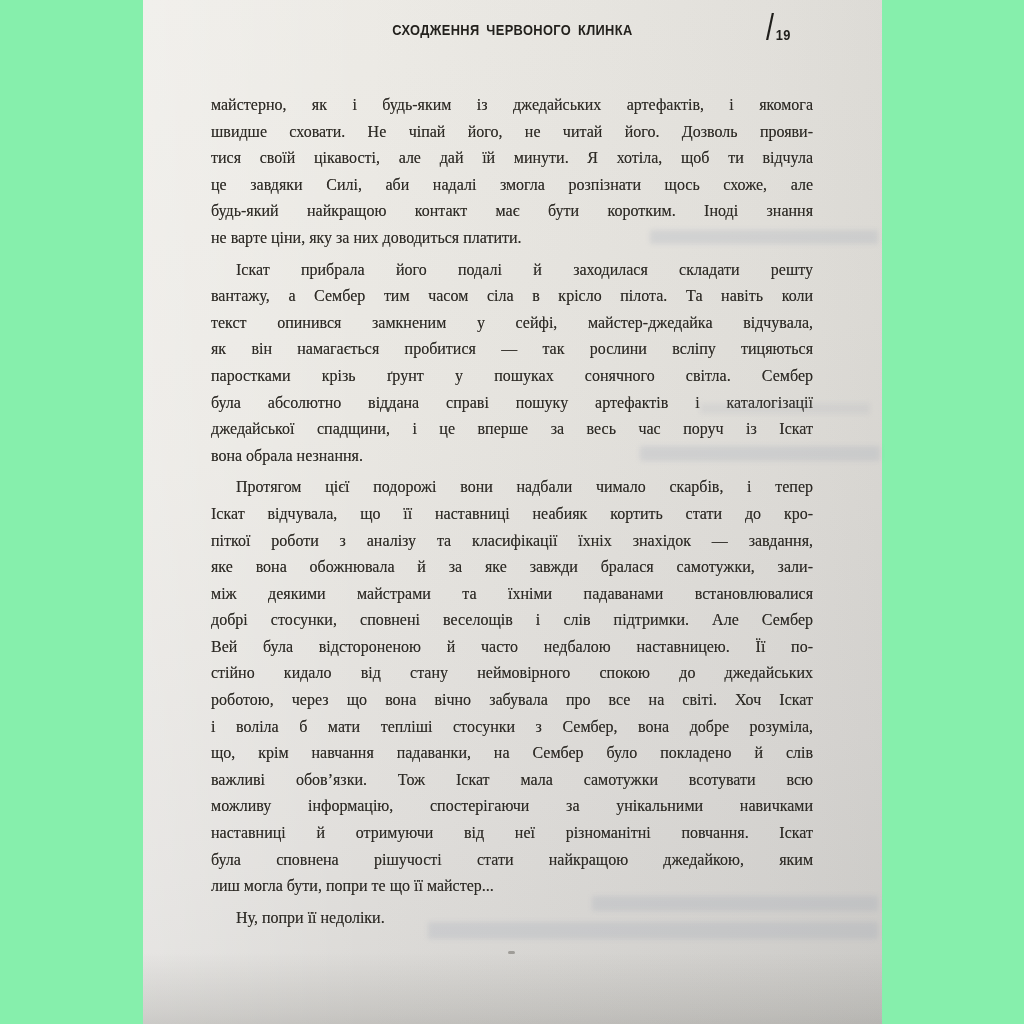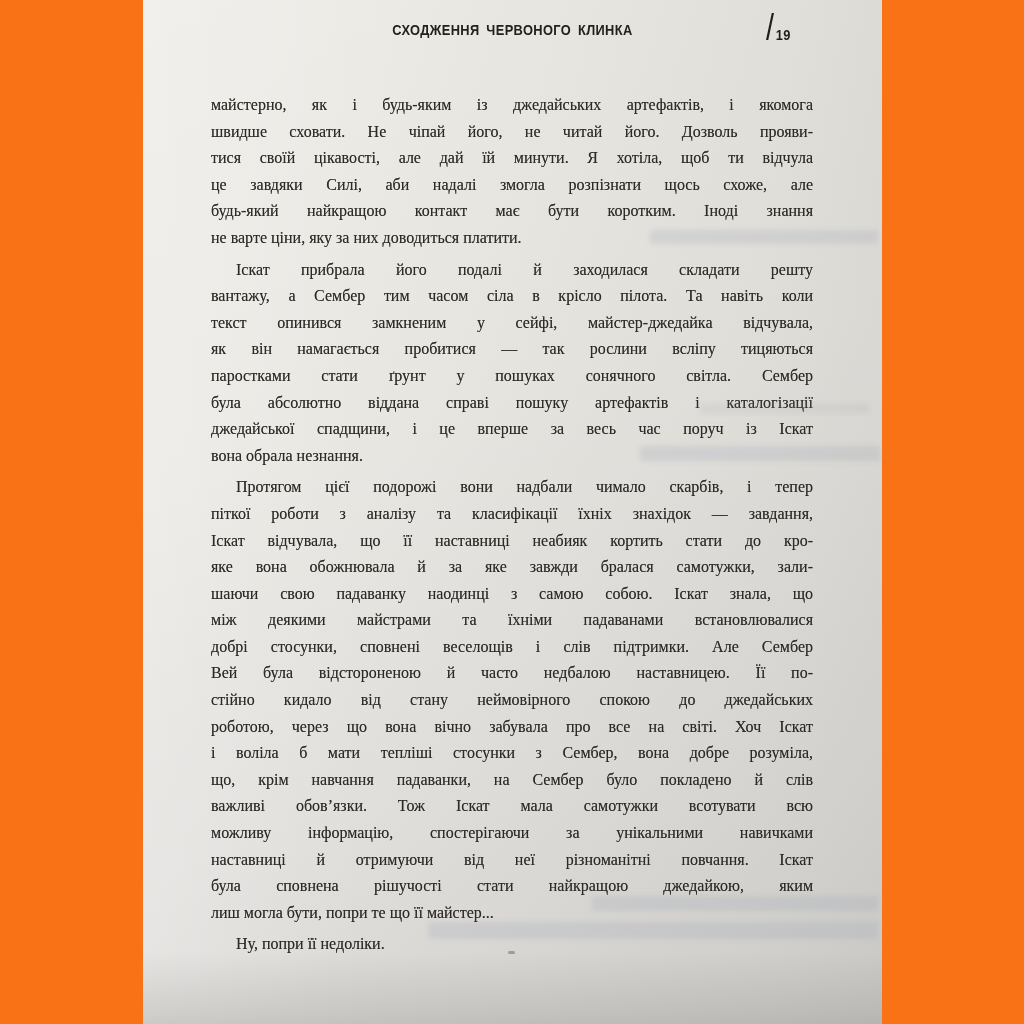--- a/index.html
+++ b/index.html
@@ -2,21 +2,21 @@
 <html lang="uk"><head>
 <meta charset="utf-8">
 <style>
   * { margin: 0; padding: 0; box-sizing: border-box; }
   html, body { width: 1024px; height: 1024px; background: #ffffff; overflow: hidden; }
   body { font-family: "Liberation Serif", serif; }
 
   .canvas {
     position: relative;
     width: 1024px; height: 1024px;
-    background: #f97316;
+    background: #86efac;
   }
 
   
   .photo {
     position: absolute;
     left: 143px; top: 0;
     width: 739px; height: 1024px;
     background:
       linear-gradient(to bottom, rgba(0,0,0,0) 93%, rgba(104,102,96,0.16) 99%, rgba(104,102,96,0.20) 100%),
       linear-gradient(to right, rgba(255,255,255,0.25) 0%, rgba(255,255,255,0) 30%, rgba(90,88,84,0.07) 85%, rgba(90,88,84,0.10) 100%),
@@ -120,31 +120,30 @@
           <div class="line">тися своїй цікавості, але дай їй минути. Я хотіла, щоб ти відчула</div>
           <div class="line">це завдяки Силі, аби надалі змогла розпізнати щось схоже, але</div>
           <div class="line">будь-який найкращою контакт має бути коротким. Іноді знання</div>
           <div class="line last">не варте ціни, яку за них доводиться платити.</div>
         </div>
         <div class="paragraph spaced">
           <div class="line indent">Іскат прибрала його подалі й заходилася складати решту</div>
           <div class="line">вантажу, а Сембер тим часом сіла в крісло пілота. Та навіть коли</div>
           <div class="line">текст опинився замкненим у сейфі, майстер-джедайка відчувала,</div>
           <div class="line">як він намагається пробитися — так рослини всліпу тицяються</div>
-          <div class="line">паростками стати ґрунт у пошуках сонячного світла. Сембер</div>
+          <div class="line">паростками крізь ґрунт у пошуках сонячного світла. Сембер</div>
           <div class="line">була абсолютно віддана справі пошуку артефактів і каталогізації</div>
           <div class="line">джедайської спадщини, і це вперше за весь час поруч із Іскат</div>
           <div class="line last">вона обрала незнання.</div>
         </div>
         <div class="paragraph spaced">
           <div class="line indent">Протягом цієї подорожі вони надбали чимало скарбів, і тепер</div>
+          <div class="line">Іскат відчувала, що її наставниці неабияк кортить стати до кро-</div>
           <div class="line">піткої роботи з аналізу та класифікації їхніх знахідок — завдання,</div>
-          <div class="line">Іскат відчувала, що її наставниці неабияк кортить стати до кро-</div>
           <div class="line">яке вона обожнювала й за яке завжди бралася самотужки, зали-</div>
-          <div class="line">шаючи свою падаванку наодинці з самою собою. Іскат знала, що</div>
           <div class="line">між деякими майстрами та їхніми падаванами встановлювалися</div>
           <div class="line">добрі стосунки, сповнені веселощів і слів підтримки. Але Сембер</div>
           <div class="line">Вей була відстороненою й часто недбалою наставницею. Її по-</div>
           <div class="line">стійно кидало від стану неймовірного спокою до джедайських</div>
           <div class="line">роботою, через що вона вічно забувала про все на світі. Хоч Іскат</div>
           <div class="line">і воліла б мати тепліші стосунки з Сембер, вона добре розуміла,</div>
           <div class="line">що, крім навчання падаванки, на Сембер було покладено й слів</div>
           <div class="line">важливі обов’язки. Тож Іскат мала самотужки всотувати всю</div>
           <div class="line">можливу інформацію, спостерігаючи за унікальними навичками</div>
           <div class="line">наставниці й отримуючи від неї різноманітні повчання. Іскат</div>

